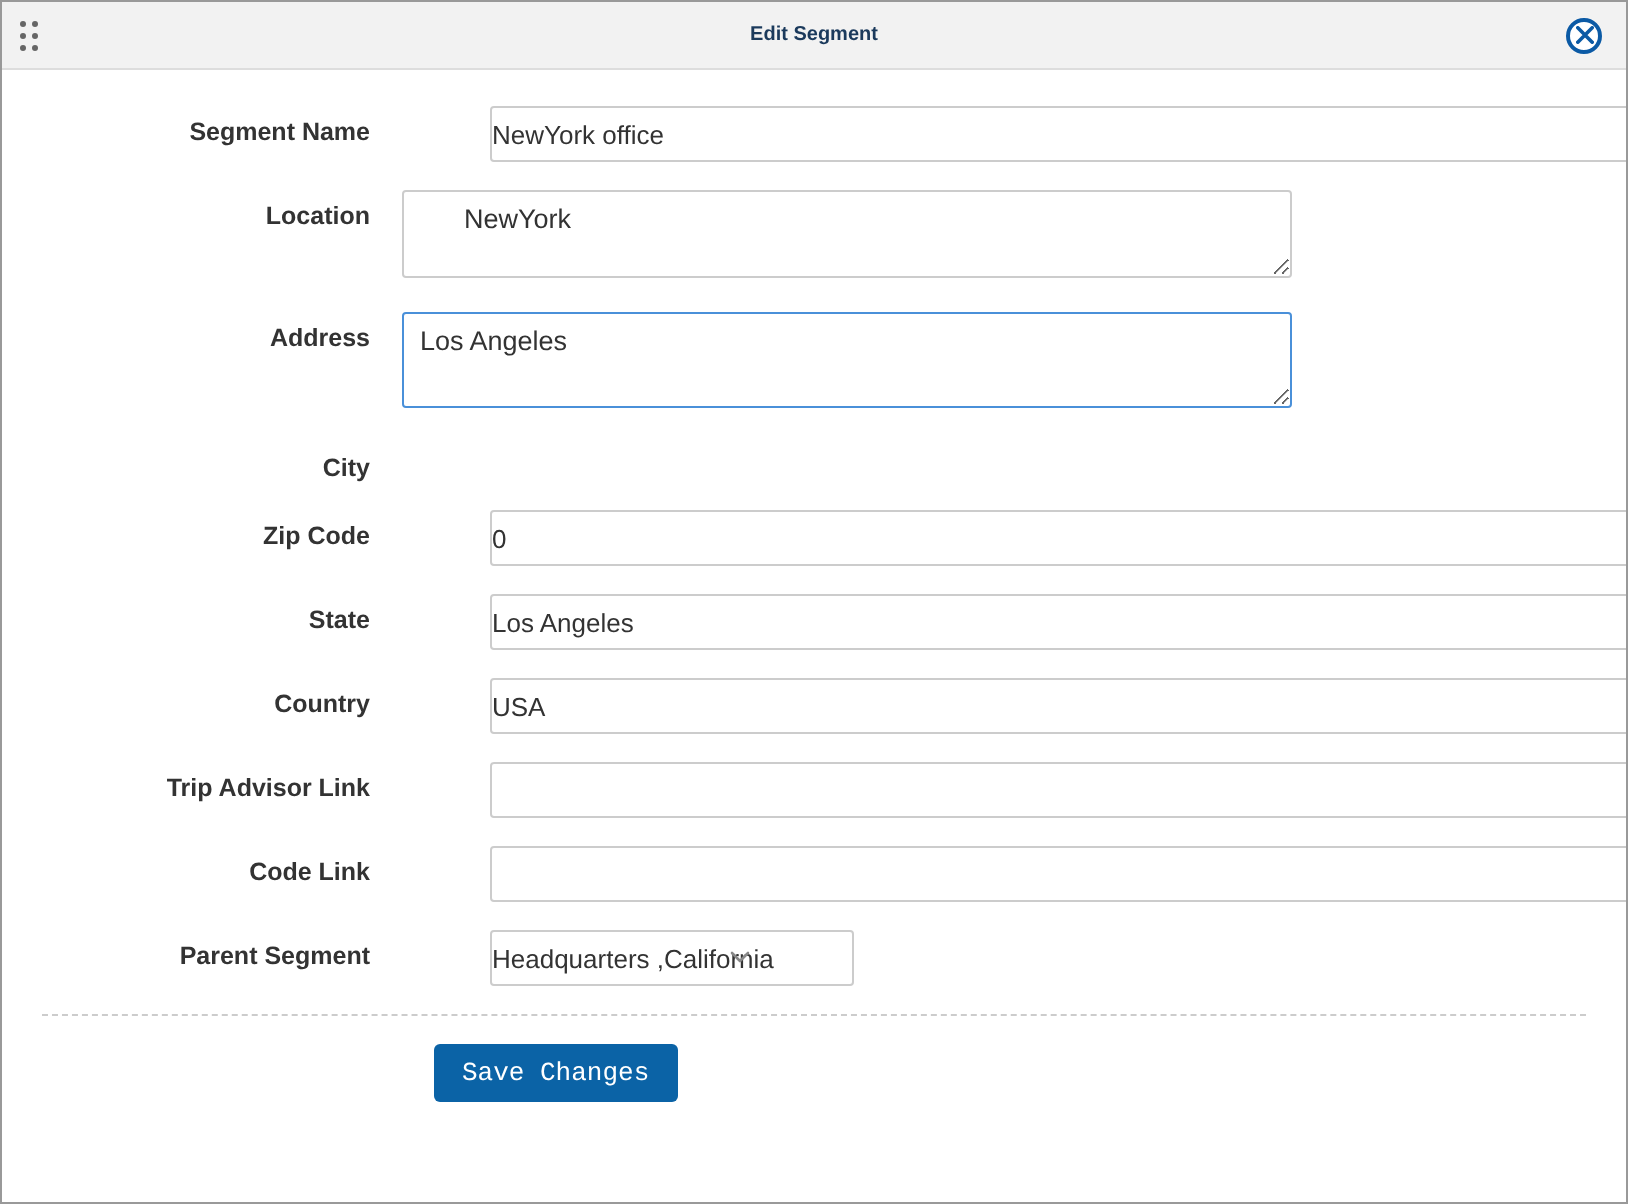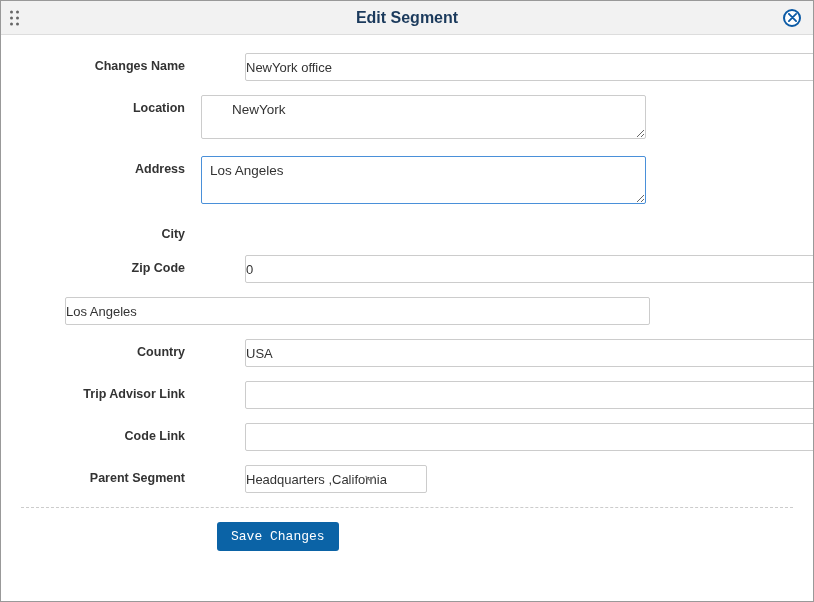--- a/index.html
+++ b/index.html
@@ -22,21 +22,21 @@
       border-bottom: 1px solid #ddd;
       height: 34px;
       position: relative;
       display: flex;
       align-items: center;
       justify-content: center;
     }
     .header-title {
       color: #1b3a5c;
       font-weight: 600;
-      font-size: 16px;
+      font-size: 10px;
     }
     .drag-handle {
       position: absolute;
       left: 9px;
       top: 50%;
       transform: translateY(-50%);
       display: grid;
       grid-template-columns: 3px 3px;
       grid-template-rows: 3px 3px 3px;
       gap: 3px;
@@ -172,21 +172,21 @@
   <div class="close-btn">
     <svg width="9" height="9" viewBox="0 0 10 10">
         <path d="M1 1 L9 9 M9 1 L1 9" stroke="#0b5aa5" stroke-width="2" fill="none" stroke-linecap="round"></path>
       </svg>
   </div>
 </div>
 
 <div class="form-area">
 
   <div class="row">
-    <div class="label">Changes Name</div>
+    <div class="label">Segment Name</div>
     <div class="field"><input type="text" value="NewYork office" style=""></div>
   </div>
 
 
   <div class="row">
     <div class="label">Location</div>
     <div class="field"><textarea rows="2" style="height: 44px; padding-left: 30px;">NewYork</textarea></div>
   </div>
 
   <div class="row">
@@ -197,20 +197,21 @@
   <div class="row">
     <div class="label">City</div>
   </div>
 
   <div class="row">
     <div class="label">Zip Code</div>
     <div class="field"><input type="text" value="0" style=""></div>
   </div>
 
   <div class="row">
+    <div class="label">State</div>
     <div class="field"><input type="text" value="Los Angeles" style=""></div>
   </div>
 
   <div class="row">
     <div class="label">Country</div>
     <div class="field"><input type="text" value="USA" style=""></div>
   </div>
 
   <div class="row">
     <div class="label">Trip Advisor Link</div>

